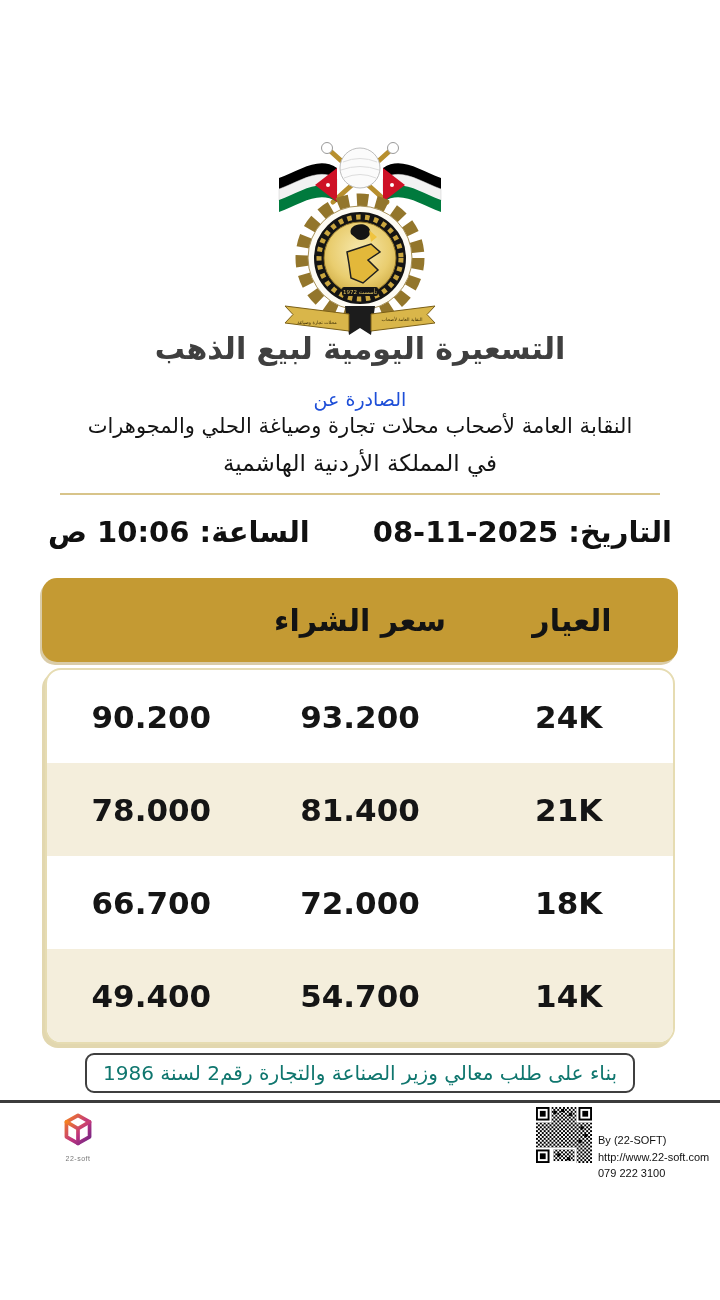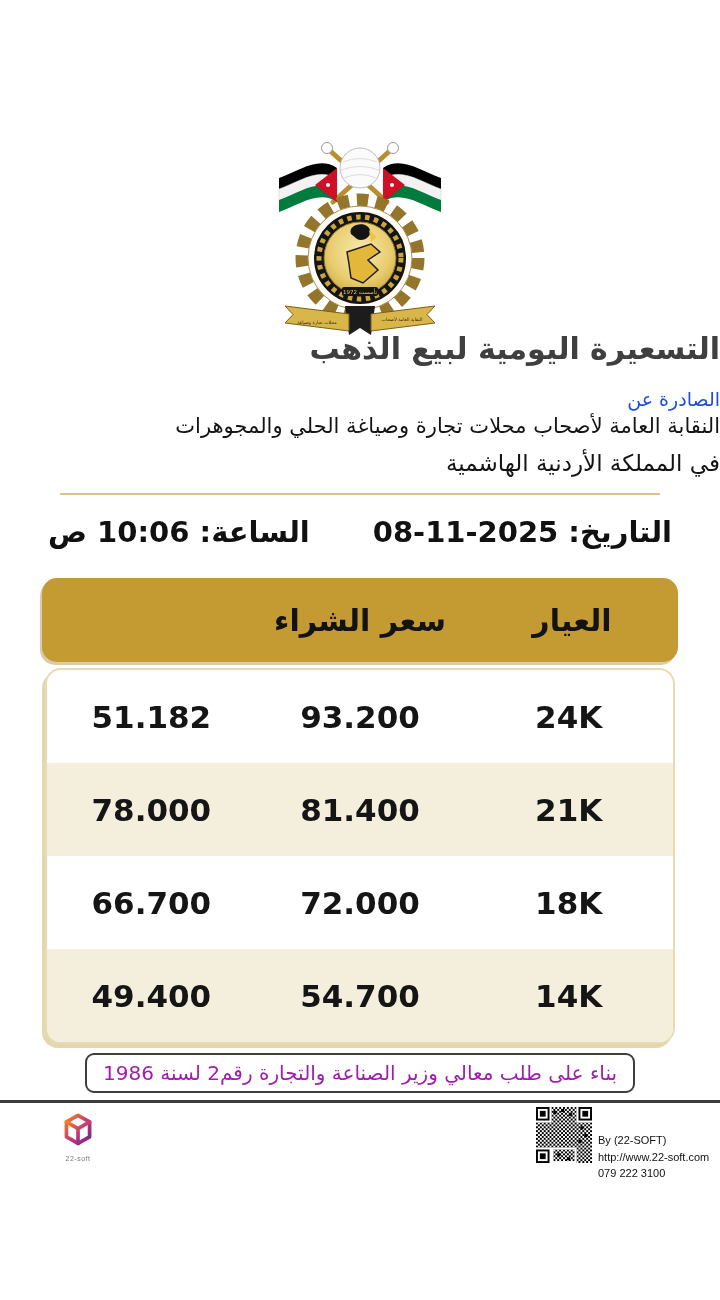--- a/index.html
+++ b/index.html
@@ -1,21 +1,21 @@
 <!DOCTYPE html>
 <html lang="ar" style="--gold: #C49A33; --row-alt: #F4EEDC; --divider: #D8C48A; --title-color: #3F3F3F; --line-dark: #3C3C3C;"><head>
 <meta charset="utf-8">
 <style>
   html,body{margin:0;padding:0;}
   body{
     width:720px;height:1300px;background:#ffffff;position:relative;overflow:hidden;
     font-family:"DejaVu Sans",sans-serif;color:#1a1a1a;
   }
   .abs{position:absolute;}
-  .center-text{width:720px;left:0;text-align:right;}
+  .center-text{width:720px;left:0;text-align:center;}
 
   
   .page-title{top:331px;font-size:30px;font-weight:600;color:var(--title-color,#3f3f3f);direction:rtl;}
   .issued-by{top:388px;font-size:19px;direction:rtl;color:#1d4ed8;}
   .org-name{top:414px;font-size:21px;direction:rtl;color:#141414;}
   .country-name{top:450px;font-size:23px;direction:rtl;color:#141414;}
 
   .gold-divider{top:493px;left:60px;width:600px;height:2px;background:var(--divider,#d8c48a);}
 
   
@@ -39,21 +39,21 @@
   }
   .price-row{
     display:grid;grid-template-columns:1fr 1fr 1fr;direction:rtl;align-items:center;
     text-align:center;height:93px;font-size:31px;font-weight:800;color:#151515;
   }
   .price-row:nth-child(even){background:var(--row-alt,#f4eedc);}
 
   
   .ministry-note{
     top:1053px;left:50%;transform:translateX(-50%);border:2px solid #3f3f3f;border-radius:9px;
-    padding:6px 16px;font-size:20px;direction:rtl;white-space:nowrap;color:#a21caf;background:#fff;
+    padding:6px 16px;font-size:20px;direction:rtl;white-space:nowrap;color:#0f766e;background:#fff;
   }
 
   .footer-divider{top:1100px;left:0;width:720px;height:3px;background:var(--line-dark,#3c3c3c);}
 
   
   .brand-logo{top:1112px;left:58px;width:40px;text-align:center;}
   .brand-label{font-size:7px;color:#777;letter-spacing:.5px;margin-top:1px;font-family:"Liberation Sans",sans-serif;}
   .qr-box{top:1107px;left:536px;width:56px;height:56px;}
   .credit-block{
     top:1112px;left:598px;font-family:"Liberation Sans",sans-serif;font-size:11px;
@@ -148,21 +148,21 @@
 
 <div class="abs price-header">
   <span>العيار</span>
   <span>سعر الشراء</span>
 </div>
 
 <div class="abs price-body">
   <div class="price-row">
     <span>24K</span>
     <span>93.200</span>
-    <span>51.182</span>
+    <span>90.200</span>
   </div>
   <div class="price-row">
     <span>21K</span>
     <span>81.400</span>
     <span>78.000</span>
   </div>
   <div class="price-row">
     <span>18K</span>
     <span>72.000</span>
     <span>66.700</span>

